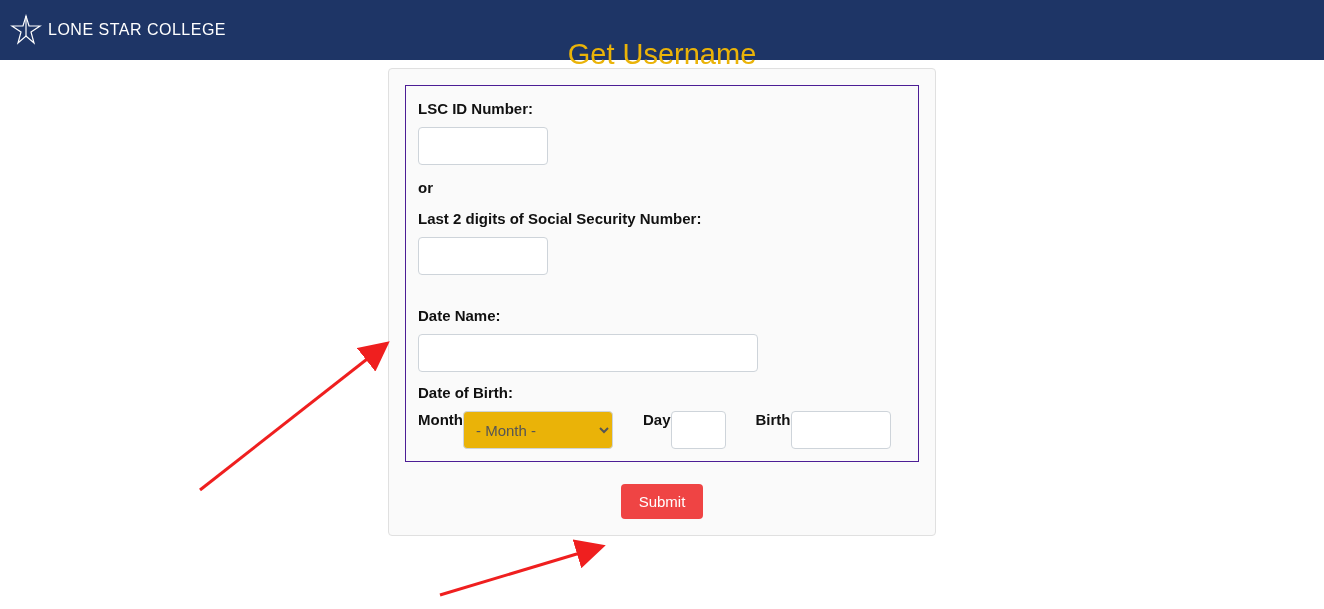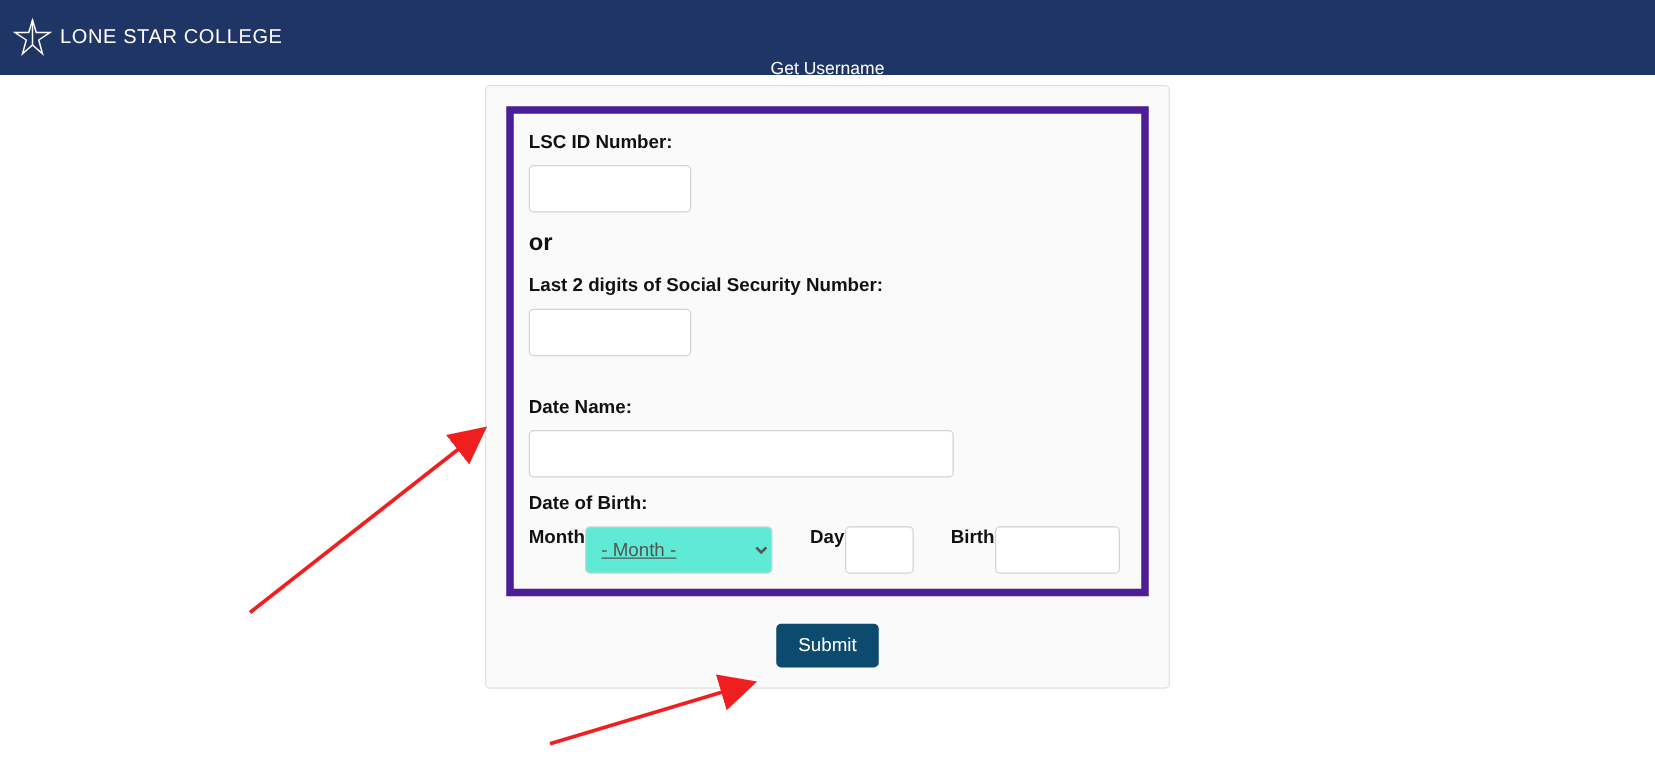--- a/index.html
+++ b/index.html
@@ -37,60 +37,60 @@
       color: #ffffff;
       font-size: 16px;
       letter-spacing: 0.5px;
       font-weight: 400;
       font-family: Liberation Sans, sans-serif;
     }
     .page-title {
       position: absolute;
       left: 50%;
       transform: translateX(-50%);
-      color: #ffffff;
-      font-size: 14px;
+      color: #eab308;
+      font-size: 29px;
       font-weight: 400;
       margin-top: 48px;
     }
     .content {
       display: flex;
       justify-content: center;
       padding-top: 8px;
     }
     .card {
       width: 548px;
       border: 1px solid #e0e0e0;
       border-radius: 4px;
       background: #fafafa;
       padding: 16px;
       position: relative;
     }
     .highlight-box {
-      border: 6px solid #4c1d95;
+      border: 1px solid #4c1d95;
       padding: 14px 12px 12px 12px;
       margin-bottom: 22px;
     }
     .field-group {
       margin-bottom: 12px;
     }
     .field-group.gap-above {
       margin-top: 32px;
     }
     label.main-label, .main-label {
       display: block;
       font-weight: 700;
       color: #111;
       font-size: 15px;
       margin-bottom: 10px;
     }
     .or-text {
       font-weight: 700;
       color: #111;
-      font-size: 19px;
+      font-size: 15px;
       margin: 14px 0 14px 0;
     }
     .input-small {
       width: 130px;
       height: 38px;
       border: 1px solid #ced4da;
       border-radius: 4px;
       padding: 6px 10px;
       font-size: 15px;
       background: #ffffff;
@@ -118,23 +118,22 @@
       font-size: 15px;
       margin-bottom: 10px;
     }
     .select-month {
       width: 150px;
       height: 38px;
       border: 1px solid #ced4da;
       border-radius: 4px;
       padding: 4px 8px;
       font-size: 15px;
-      background: #5eead4;
+      background: #eab308;
       color: #555;
-      text-decoration: underline;
     }
     .input-day {
       width: 55px;
       height: 38px;
       border: 1px solid #ced4da;
       border-radius: 4px;
       padding: 6px 10px;
       font-size: 15px;
       background: #ffffff;
     }
@@ -145,21 +144,21 @@
       border-radius: 4px;
       padding: 6px 10px;
       font-size: 15px;
       background: #ffffff;
     }
     .submit-row {
       display: flex;
       justify-content: center;
     }
     .submit-btn {
-      background: #0c4a6e;
+      background: #ef4444;
       color: #ffffff;
       border: none;
       border-radius: 4px;
       padding: 9px 18px;
       font-size: 15px;
       cursor: pointer;
     }
     .arrow-svg {
       position: absolute;
       pointer-events: none;

